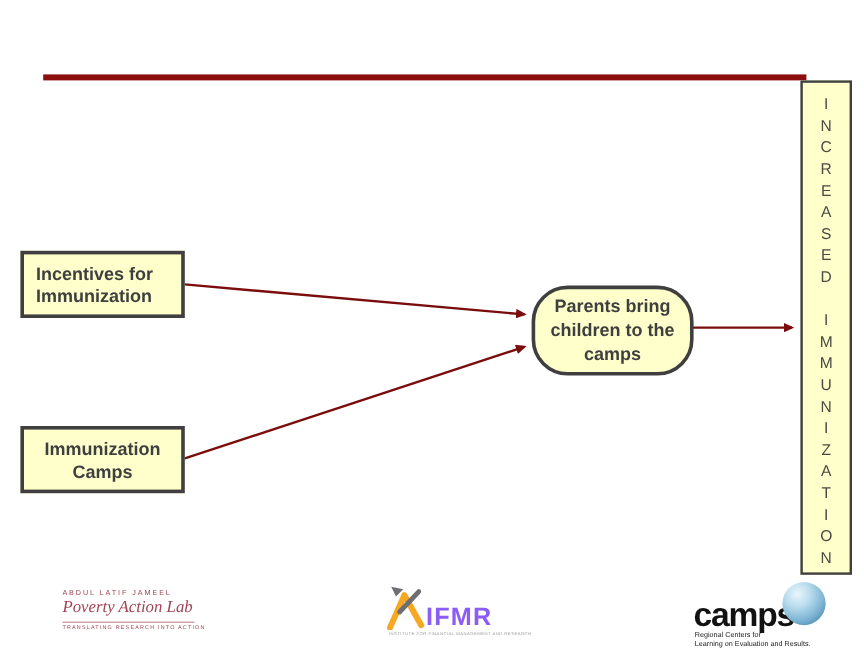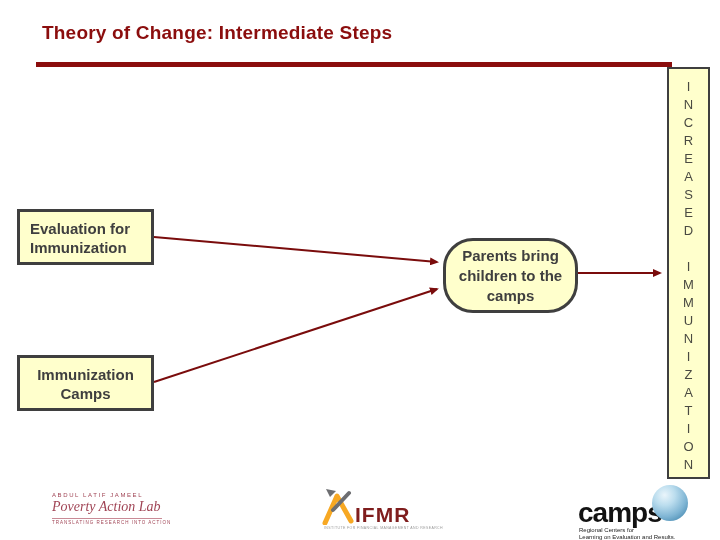--- a/index.html
+++ b/index.html
@@ -31,50 +31,49 @@
     font-weight:normal;font-size:13px;line-height:18px;text-align:center;
     padding-top:9px;color:#4A4A42;
   }
   
   .logo-jpal{position:absolute;left:52px;top:492px;width:110px;color:#A04455;}
   .jpal-l1{font-size:6px;letter-spacing:1.6px;white-space:nowrap;}
   .jpal-l2{font-family:"Liberation Serif",serif;font-size:14px;margin-top:1px;white-space:nowrap;font-style:italic;}
   .jpal-l3{font-size:4.5px;letter-spacing:1px;margin-top:3px;white-space:nowrap;border-top:0.5px solid #C98A96;padding-top:1px;}
   .logo-ifmr{position:absolute;left:322px;top:487px;width:100px;height:46px;}
   .ifmr-mark{position:absolute;left:0;top:0;}
-  .ifmr-name{position:absolute;left:33px;top:16px;font-size:21px;font-weight:bold;color:#7f1d1d;letter-spacing:1px;}
+  .ifmr-name{position:absolute;left:33px;top:16px;font-size:21px;font-weight:bold;color:#8b5cf6;letter-spacing:1px;}
   .ifmr-tagline{position:absolute;left:2px;top:39px;width:98px;font-size:3.5px;letter-spacing:0.4px;color:#9A9A9A;white-space:nowrap;}
   .logo-clear{position:absolute;left:578px;top:485px;width:130px;height:52px;}
   .clear-name{position:absolute;left:0;top:12px;font-size:28px;font-weight:bold;color:#121212;letter-spacing:-1px;font-family:"Liberation Sans",sans-serif;}
   .clear-globe{
     position:absolute;left:74px;top:0;width:36px;height:36px;border-radius:50%;
     background:radial-gradient(circle at 35% 28%, #EAF5FB 0%, #BBDDEE 30%, #7FB5D4 62%, #4E8FB5 85%, #3A7AA0 100%);
   }
   .clear-tagline{position:absolute;left:1px;top:42px;font-size:6px;line-height:7px;color:#222;white-space:pre-line;}
 </style>
 </head>
 <body>
 
 <div class="slide">
 
-  <div class="slide-title">Theory of Change: Intermediate Steps</div>
   <div class="title-rule"></div>
 
   <svg class="connectors" width="720" height="540" viewBox="0 0 720 540">
     <defs>
       <marker id="ah" markerWidth="9" markerHeight="8" refX="7" refY="4" orient="auto" markerUnits="userSpaceOnUse">
         <path d="M0,0 L9,4 L0,8 z" fill="#7A0C0C"></path>
       </marker>
     </defs>
     <line x1="154" y1="237" x2="437" y2="262" stroke="#7A0C0C" stroke-width="2" marker-end="url(#ah)"></line>
     <line x1="154" y1="382" x2="437" y2="289" stroke="#7A0C0C" stroke-width="2" marker-end="url(#ah)"></line>
     <line x1="577" y1="273" x2="660" y2="273" stroke="#7A0C0C" stroke-width="2" marker-end="url(#ah)"></line>
   </svg>
 
-  <div class="box box-incentives">Evaluation for
+  <div class="box box-incentives">Incentives for
 Immunization</div>
   <div class="box box-camps">Immunization
 Camps</div>
   <div class="box box-parents">Parents bring
 children to the
 camps</div>
   <div class="box box-outcome">I
 N
 C
 R

